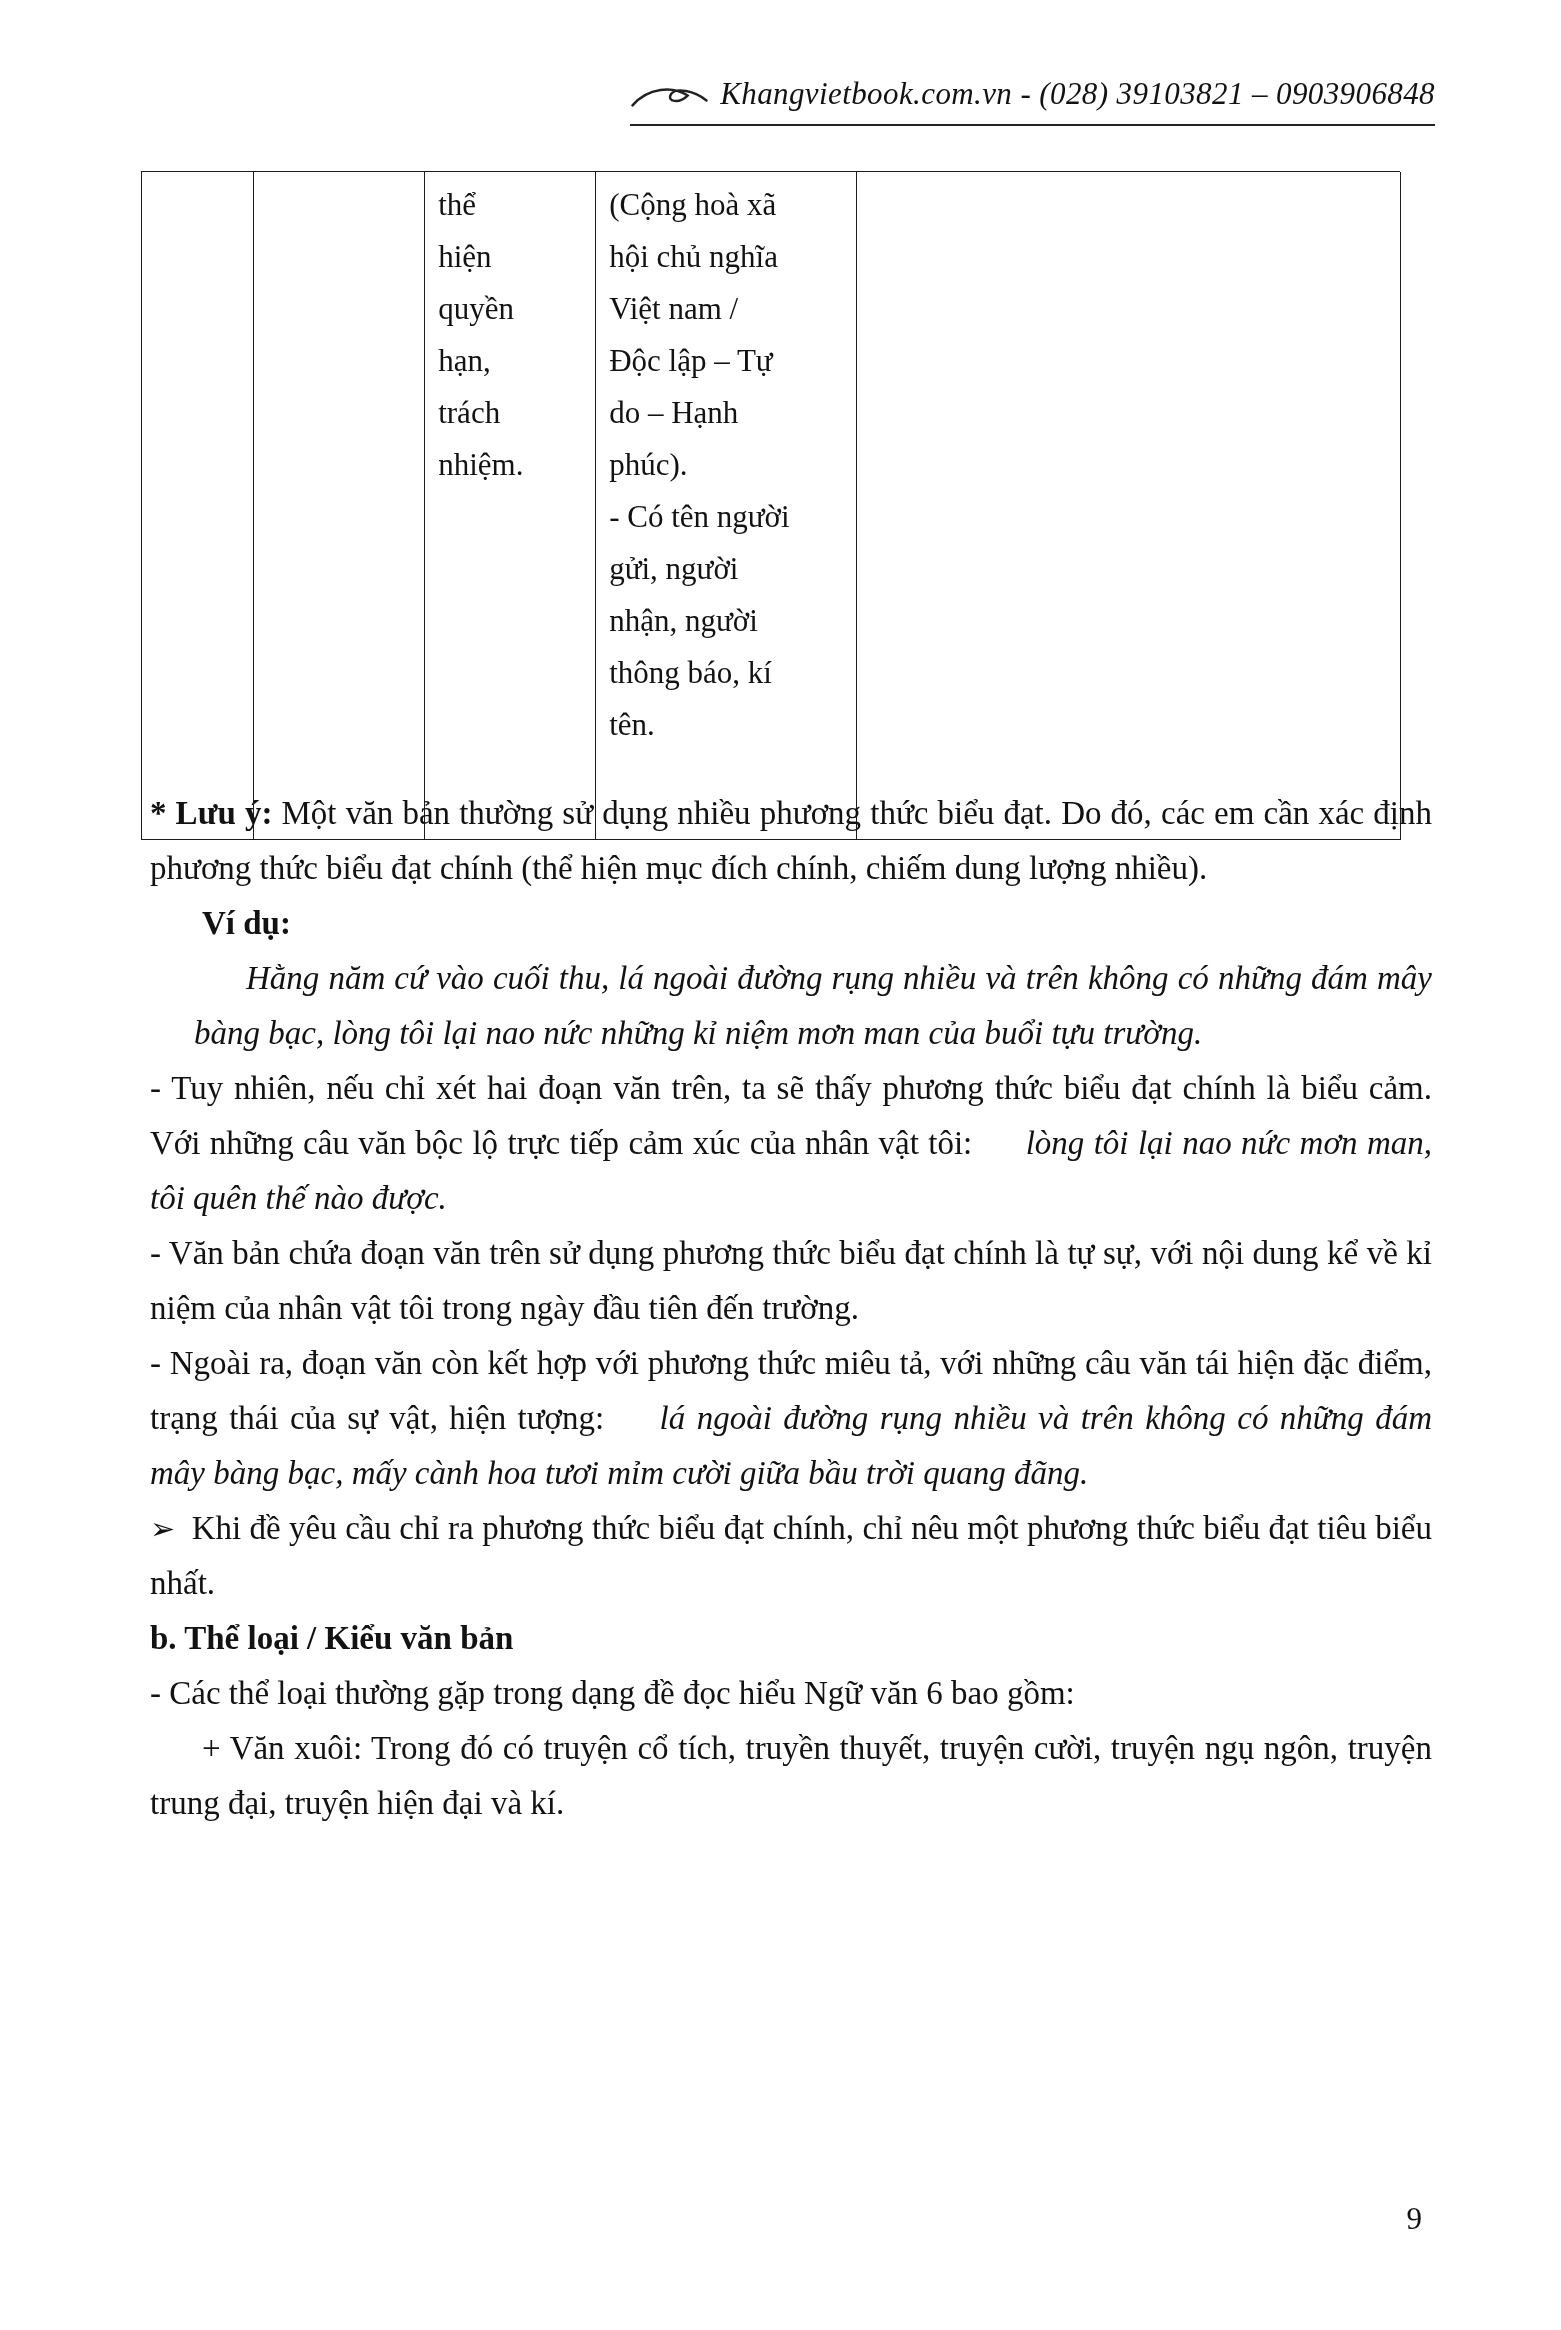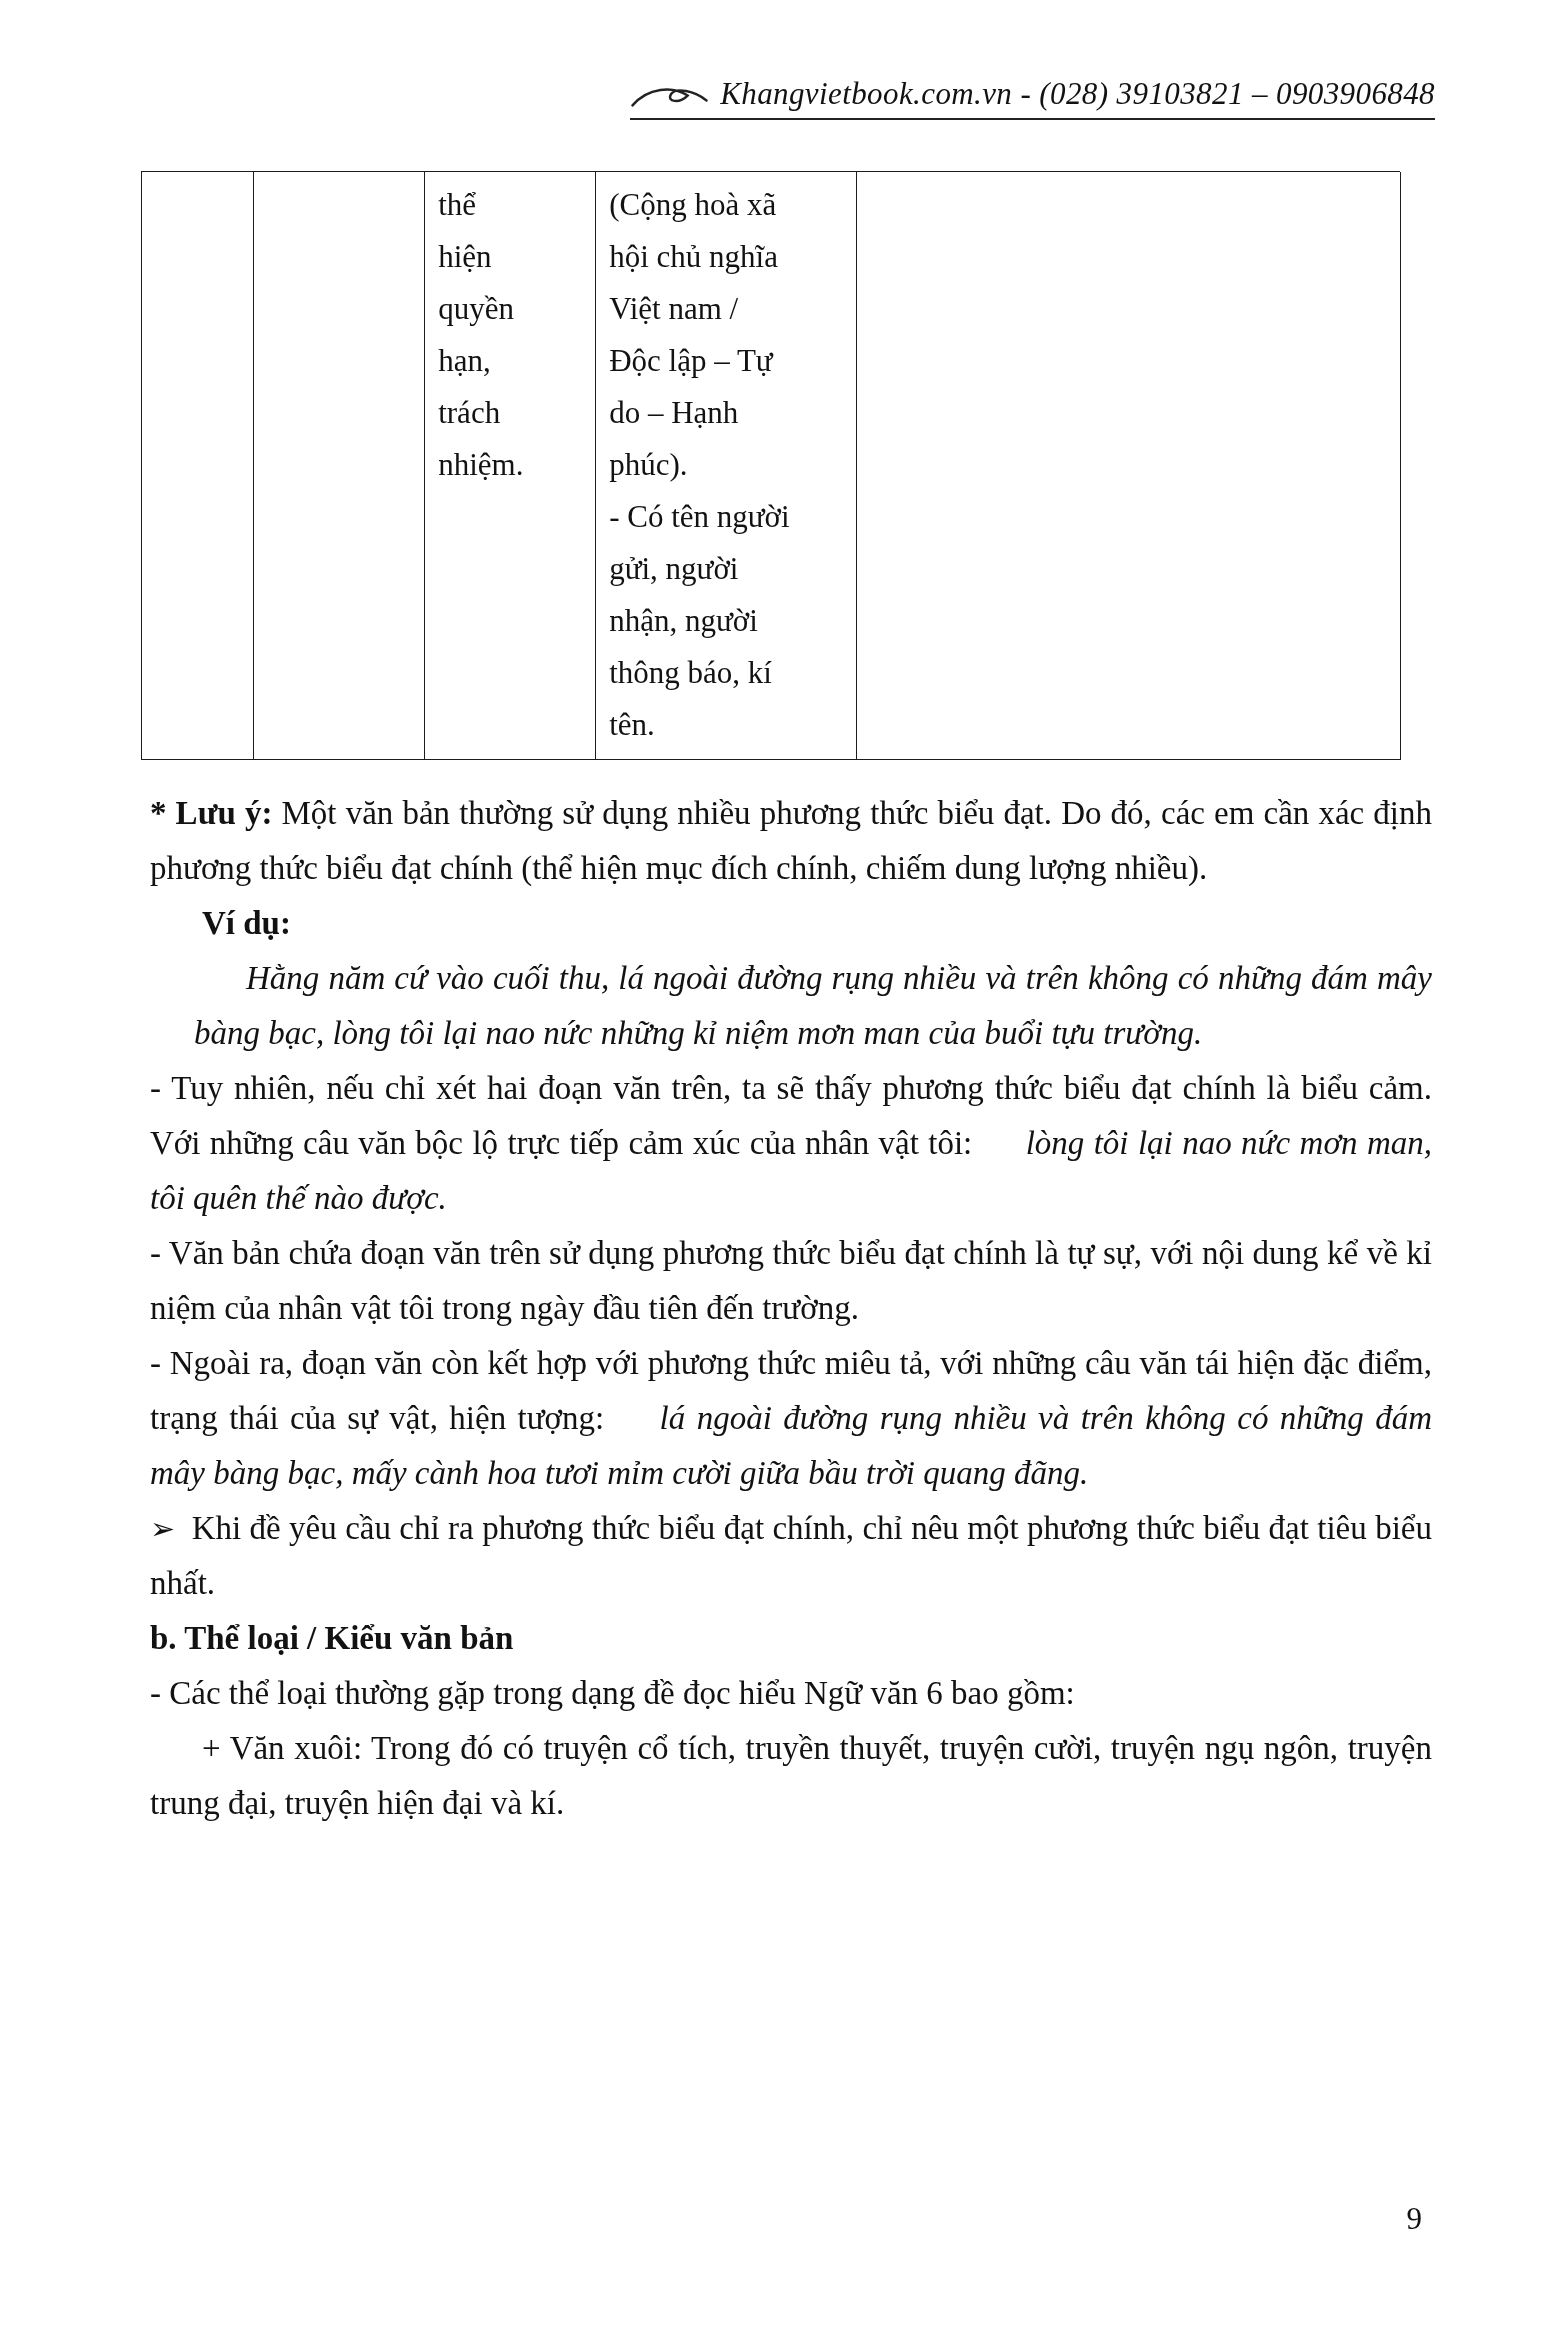--- a/index.html
+++ b/index.html
@@ -11,35 +11,35 @@
     color: #121212;
     overflow: hidden;
   }
   .page-header {
     position: absolute;
     top: 76px; right: 126px;
     display: flex;
     align-items: flex-end;
     gap: 11.6px;
     border-bottom: 2.5px solid #222;
-    padding-bottom: 6px;
+    padding-bottom: 12px;
   }
   .header-text {
     font-style: italic;
     font-size: 31px;
     letter-spacing: 0.4px;
     white-space: nowrap;
   }
   .flourish { display: block; height: 28px; }
   .flourish svg { display: block; }
 
   .doc-table {
     position: absolute;
     left: 141px; top: 171px;
-    width: 1259px; height: 589px;
+    width: 1259px; height: 669px;
     display: grid;
     grid-template-columns: 112px 171px 171px 261px 544px;
     border-top: 1.7px solid #1c1c1c;
     border-left: 1.7px solid #1c1c1c;
   }
   .cell {
     border-right: 1.7px solid #1c1c1c;
     border-bottom: 1.7px solid #1c1c1c;
     padding: 6.6px 11.6px 0 13.2px;
     font-size: 31px;

